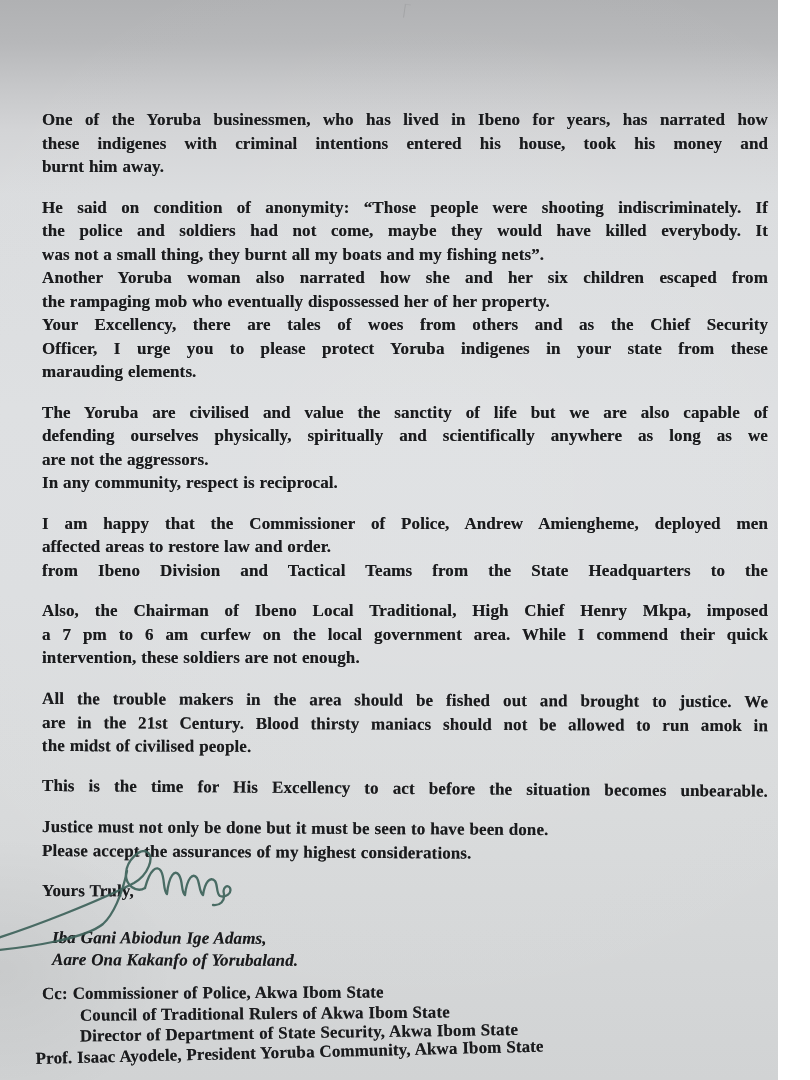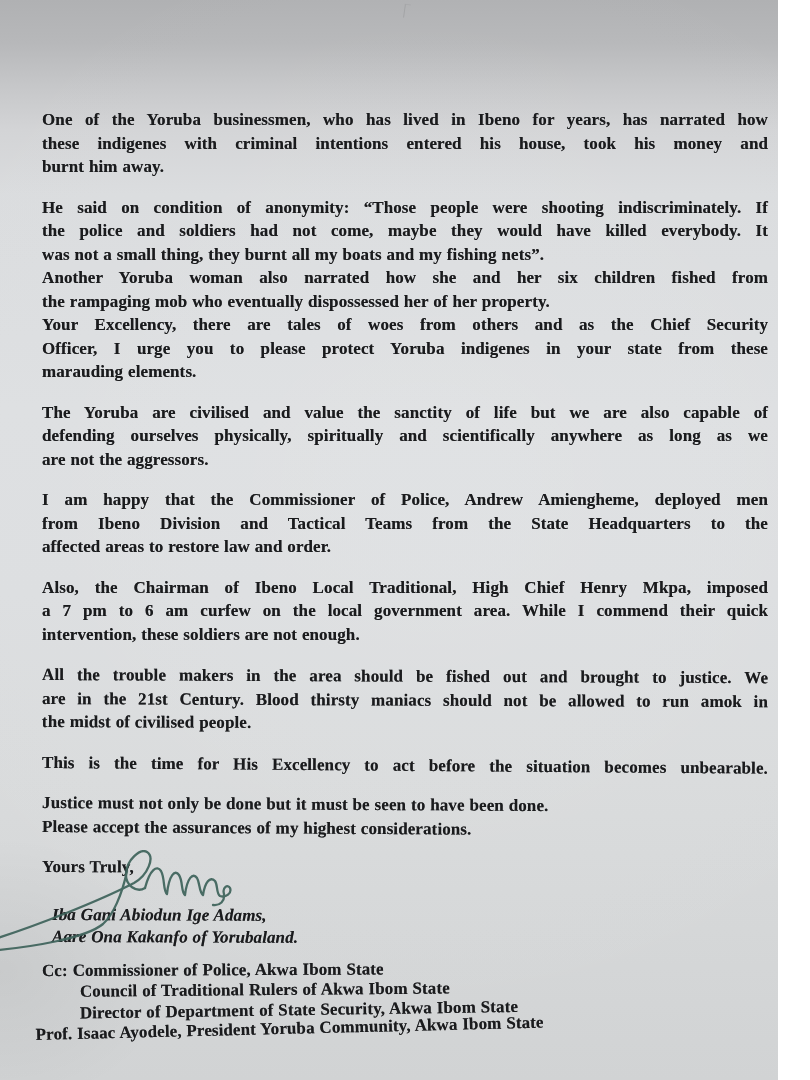--- a/index.html
+++ b/index.html
@@ -102,37 +102,38 @@
     <div class="group g0">
       <div class="ln full">One of the Yoruba businessmen, who has lived in Ibeno for years, has narrated how</div>
       <div class="ln full">these indigenes with criminal intentions entered his house, took his money and</div>
       <div class="ln end">burnt him away.</div>
     </div>
 
     <div class="group g1">
       <div class="ln full">He said on condition of anonymity: “Those people were shooting indiscriminately. If</div>
       <div class="ln full">the police and soldiers had not come, maybe they would have killed everybody. It</div>
       <div class="ln end">was not a small thing, they burnt all my boats and my fishing nets”.</div>
-      <div class="ln full">Another Yoruba woman also narrated how she and her six children fished from</div>
+      <div class="ln full">Another Yoruba woman also narrated how she and her six children escaped from</div>
       <div class="ln end">the rampaging mob who eventually dispossessed her of her property.</div>
       <div class="ln full">Your Excellency, there are tales of woes from others and as the Chief Security</div>
       <div class="ln full">Officer, I urge you to please protect Yoruba indigenes in your state from these</div>
       <div class="ln end">marauding elements.</div>
     </div>
 
     <div class="group g2">
       <div class="ln full">The Yoruba are civilised and value the sanctity of life but we are also capable of</div>
       <div class="ln full">defending ourselves physically, spiritually and scientifically anywhere as long as we</div>
       <div class="ln end">are not the aggressors.</div>
+      <div class="ln end">In any community, respect is reciprocal.</div>
     </div>
 
     <div class="group g3">
       <div class="ln full">I am happy that the Commissioner of Police, Andrew Amiengheme, deployed men</div>
+      <div class="ln end">affected areas to restore law and order.</div>
       <div class="ln full">from Ibeno Division and Tactical Teams from the State Headquarters to the</div>
-      <div class="ln end">affected areas to restore law and order.</div>
     </div>
 
     <div class="group g4">
       <div class="ln full">Also, the Chairman of Ibeno Local Traditional, High Chief Henry Mkpa, imposed</div>
       <div class="ln full">a 7 pm to 6 am curfew on the local government area. While I commend their quick</div>
       <div class="ln end">intervention, these soldiers are not enough.</div>
     </div>
 
     <div class="group g5">
       <div class="ln full">All the trouble makers in the area should be fished out and brought to justice. We</div>

